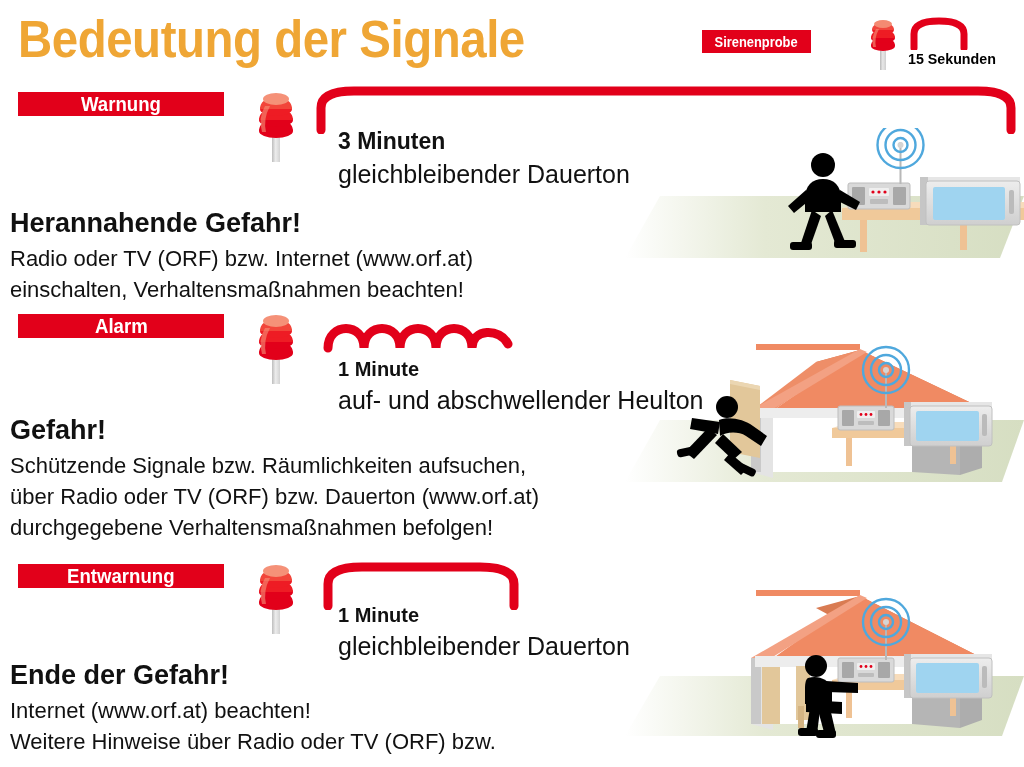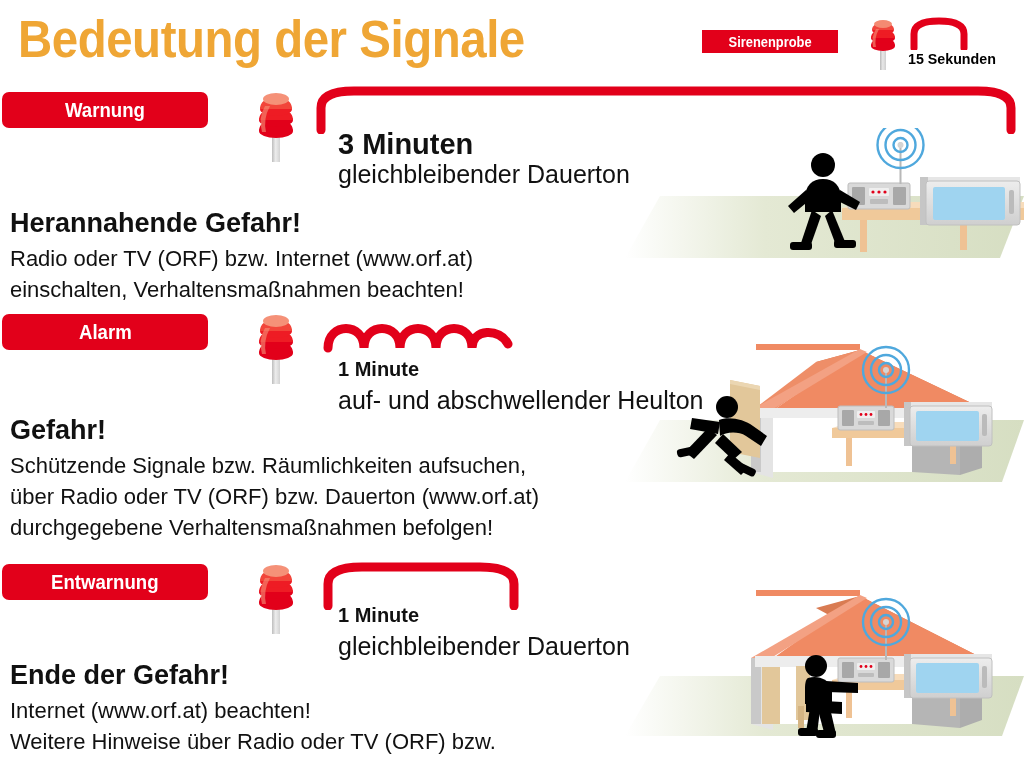--- a/index.html
+++ b/index.html
@@ -21,21 +21,21 @@
     position: absolute; left: 18px; top: 10px;
     font-size: 51px; font-weight: bold;
     color: #EFA635;
     letter-spacing: -0.5px;
     transform: scaleX(0.93);
     transform-origin: left top;
     white-space: nowrap;
   }
   #probe-badge {
     position: absolute; left: 702px; top: 30px;
-    width: 136px; height: 23px;
+    width: 109px; height: 23px;
     background: #E2001A;
     display: flex; align-items: center; justify-content: center;
   }
   #probe-badge span {
     color: #ffffff; font-size: 14px; font-weight: bold;
     transform: scaleX(0.92); white-space: nowrap;
   }
   #probe-siren { position: absolute; left: 866px; top: 16px; width: 34px; height: 54px; }
   #probe-arc   { position: absolute; left: 908px; top: 16px; width: 62px; height: 34px; }
   #probe-secs {
@@ -44,40 +44,40 @@
     white-space: nowrap; transform: scaleX(0.95); transform-origin: left top;
   }
 
   
   .section { position: absolute; left: 0; width: 1024px; }
   #sec-warnung   { top: 88px;  height: 205px; }
   #sec-alarm     { top: 310px; height: 235px; }
   #sec-entwarnung{ top: 560px; height: 207px; }
 
   .label-bar {
-    position: absolute; left: 2px; top: 4px;
-    width: 206px; height: 36px;
+    position: absolute; left: 18px; top: 4px;
+    width: 206px; height: 24px;
     background: #E2001A;
-    display: flex; align-items: center; justify-content: center; border-radius: 7px;
+    display: flex; align-items: center; justify-content: center;
   }
   .label-bar span {
     color: #ffffff; font-size: 20px; font-weight: bold;
     transform: scaleX(0.93); white-space: nowrap;
   }
 
   .siren-icon { position: absolute; left: 252px; top: 0px; width: 48px; height: 74px; }
 
   .tone-graphic { position: absolute; }
   #tone-warnung    { left: 316px; top: -2px;  width: 700px; height: 48px; }
   #tone-alarm      { left: 322px; top: 4px;   width: 200px; height: 48px; }
   #tone-entwarnung { left: 322px; top: 2px;   width: 198px; height: 48px; }
 
   .duration {
     position: absolute;
-    font-size: 29px; font-weight: bold; color: #111;
+    font-size: 23px; font-weight: bold; color: #111;
     white-space: nowrap;
   }
   .tone-desc {
     position: absolute;
     font-size: 25px; color: #111;
     white-space: nowrap;
   }
   #dur-warnung    { left: 338px; top: 40px; }
   #desc-warnung   { left: 338px; top: 72px; }
   #dur-alarm      { left: 338px; top: 48px; font-size: 20px; }

